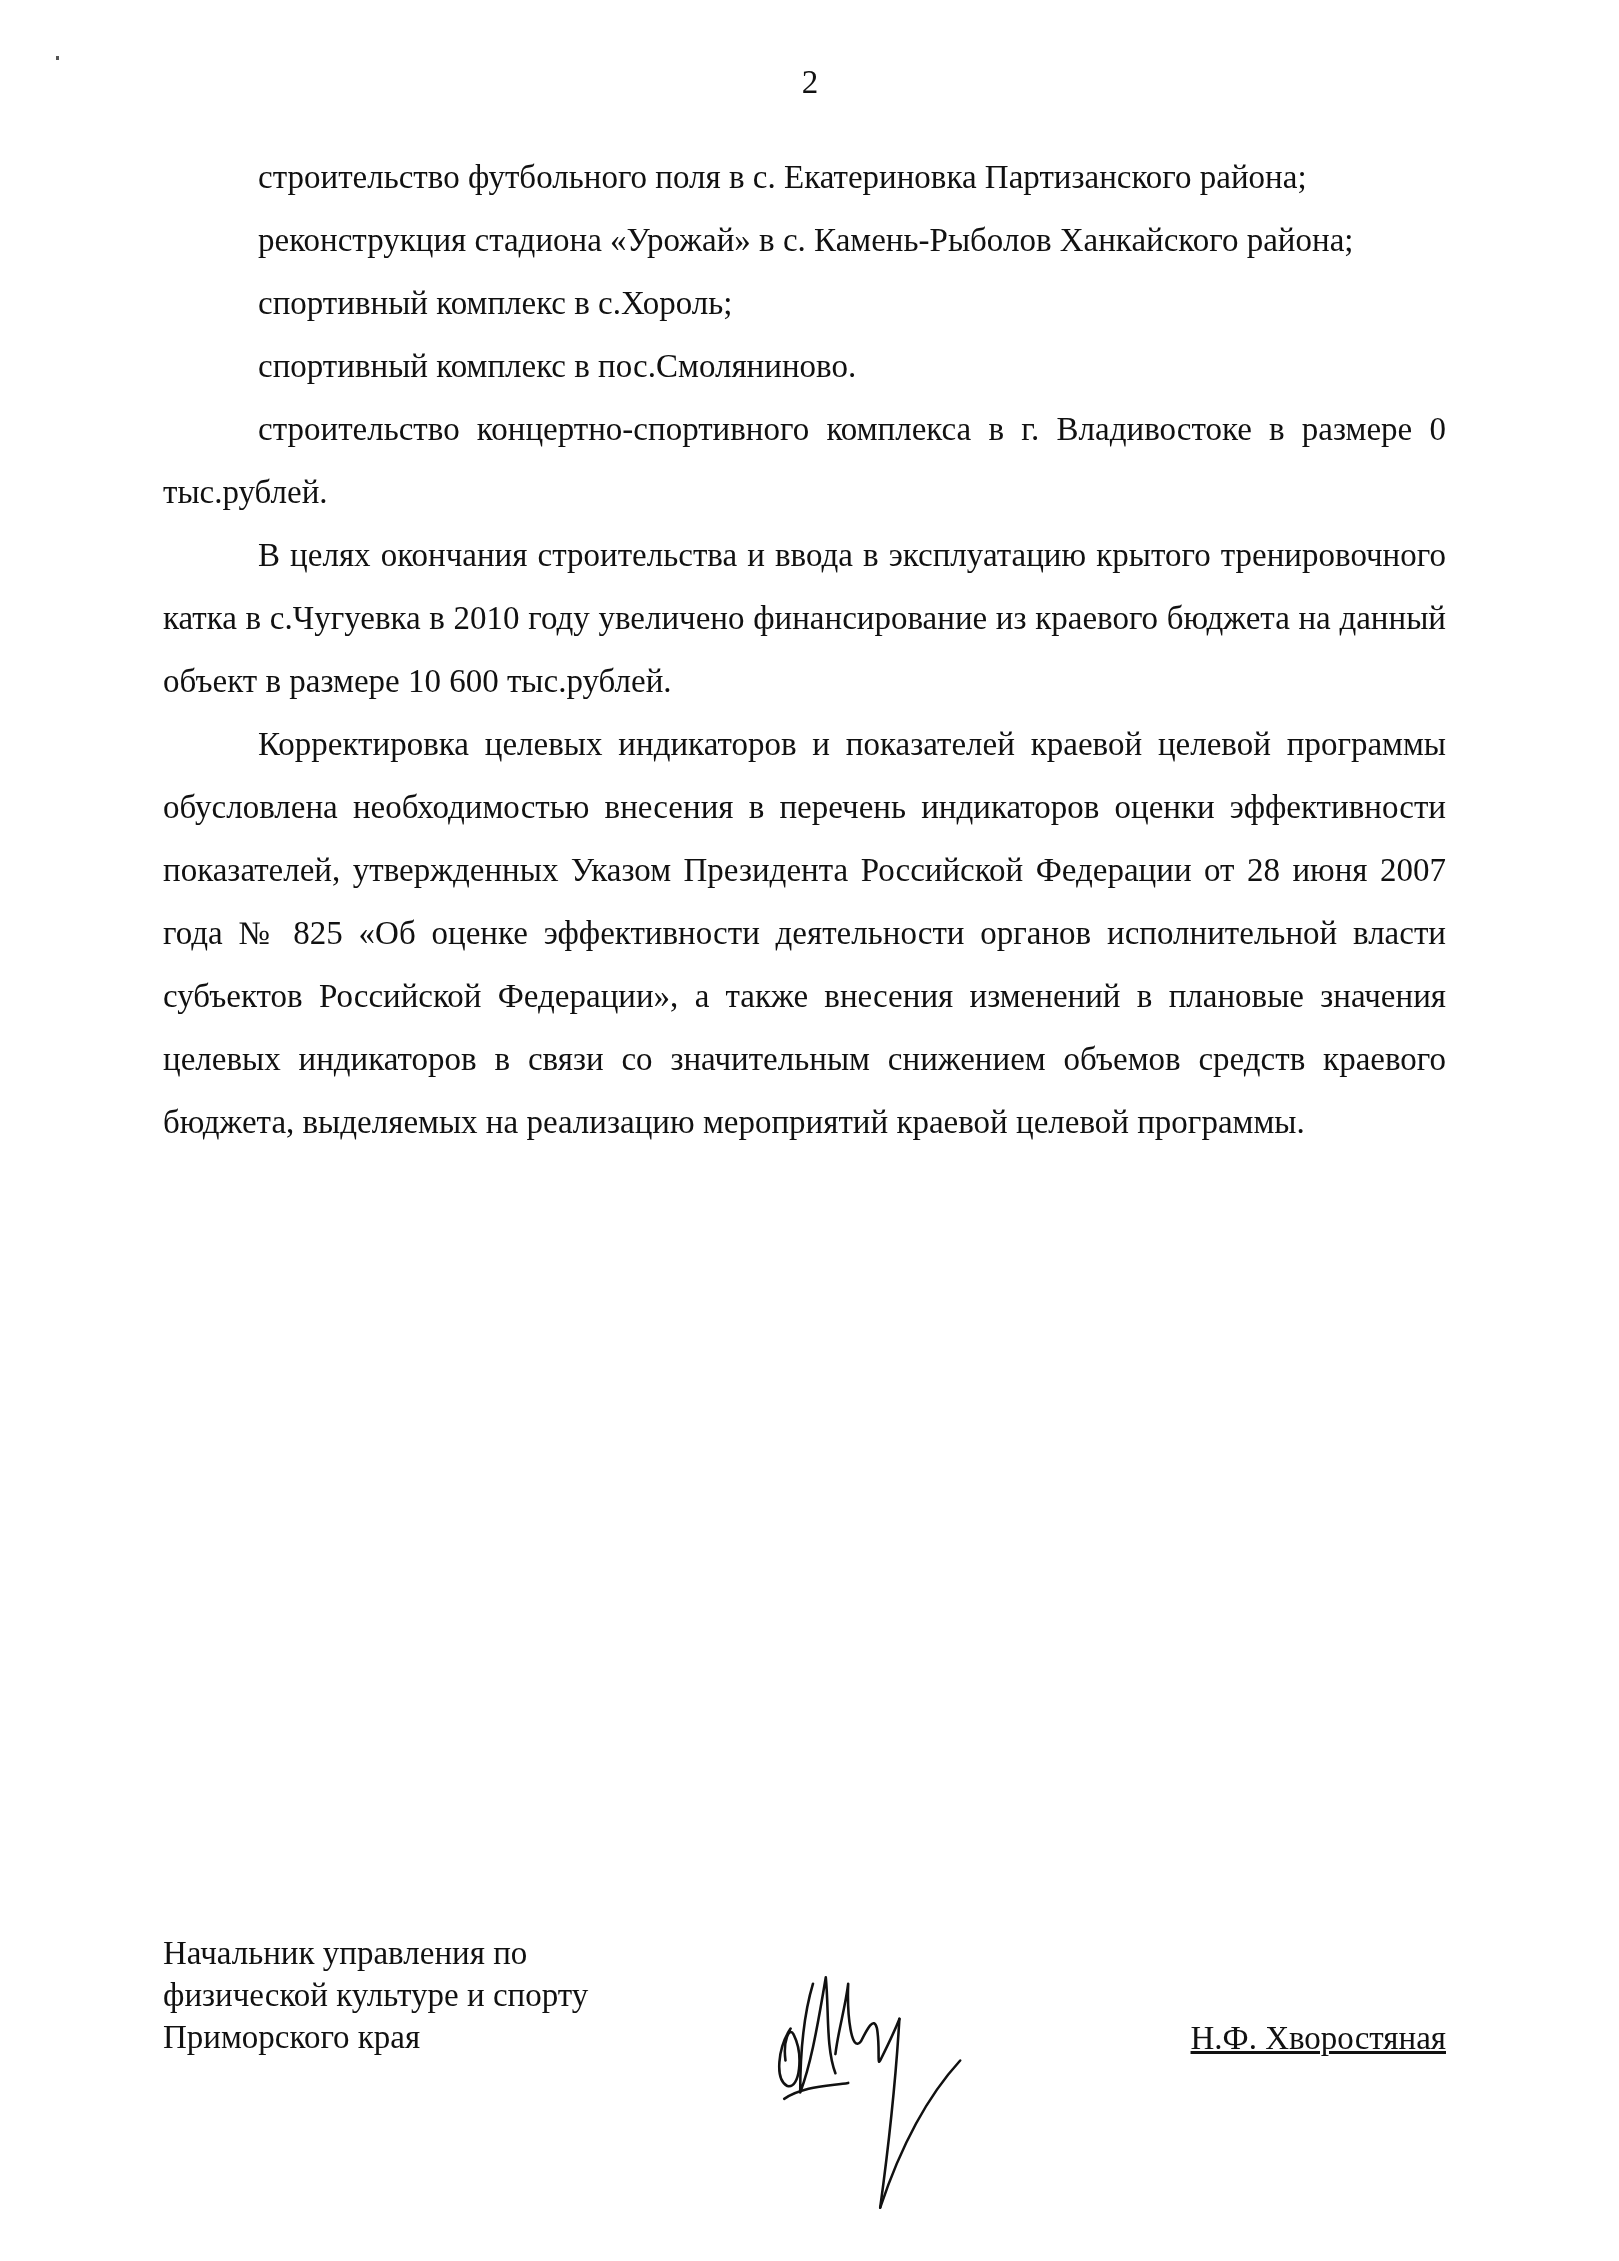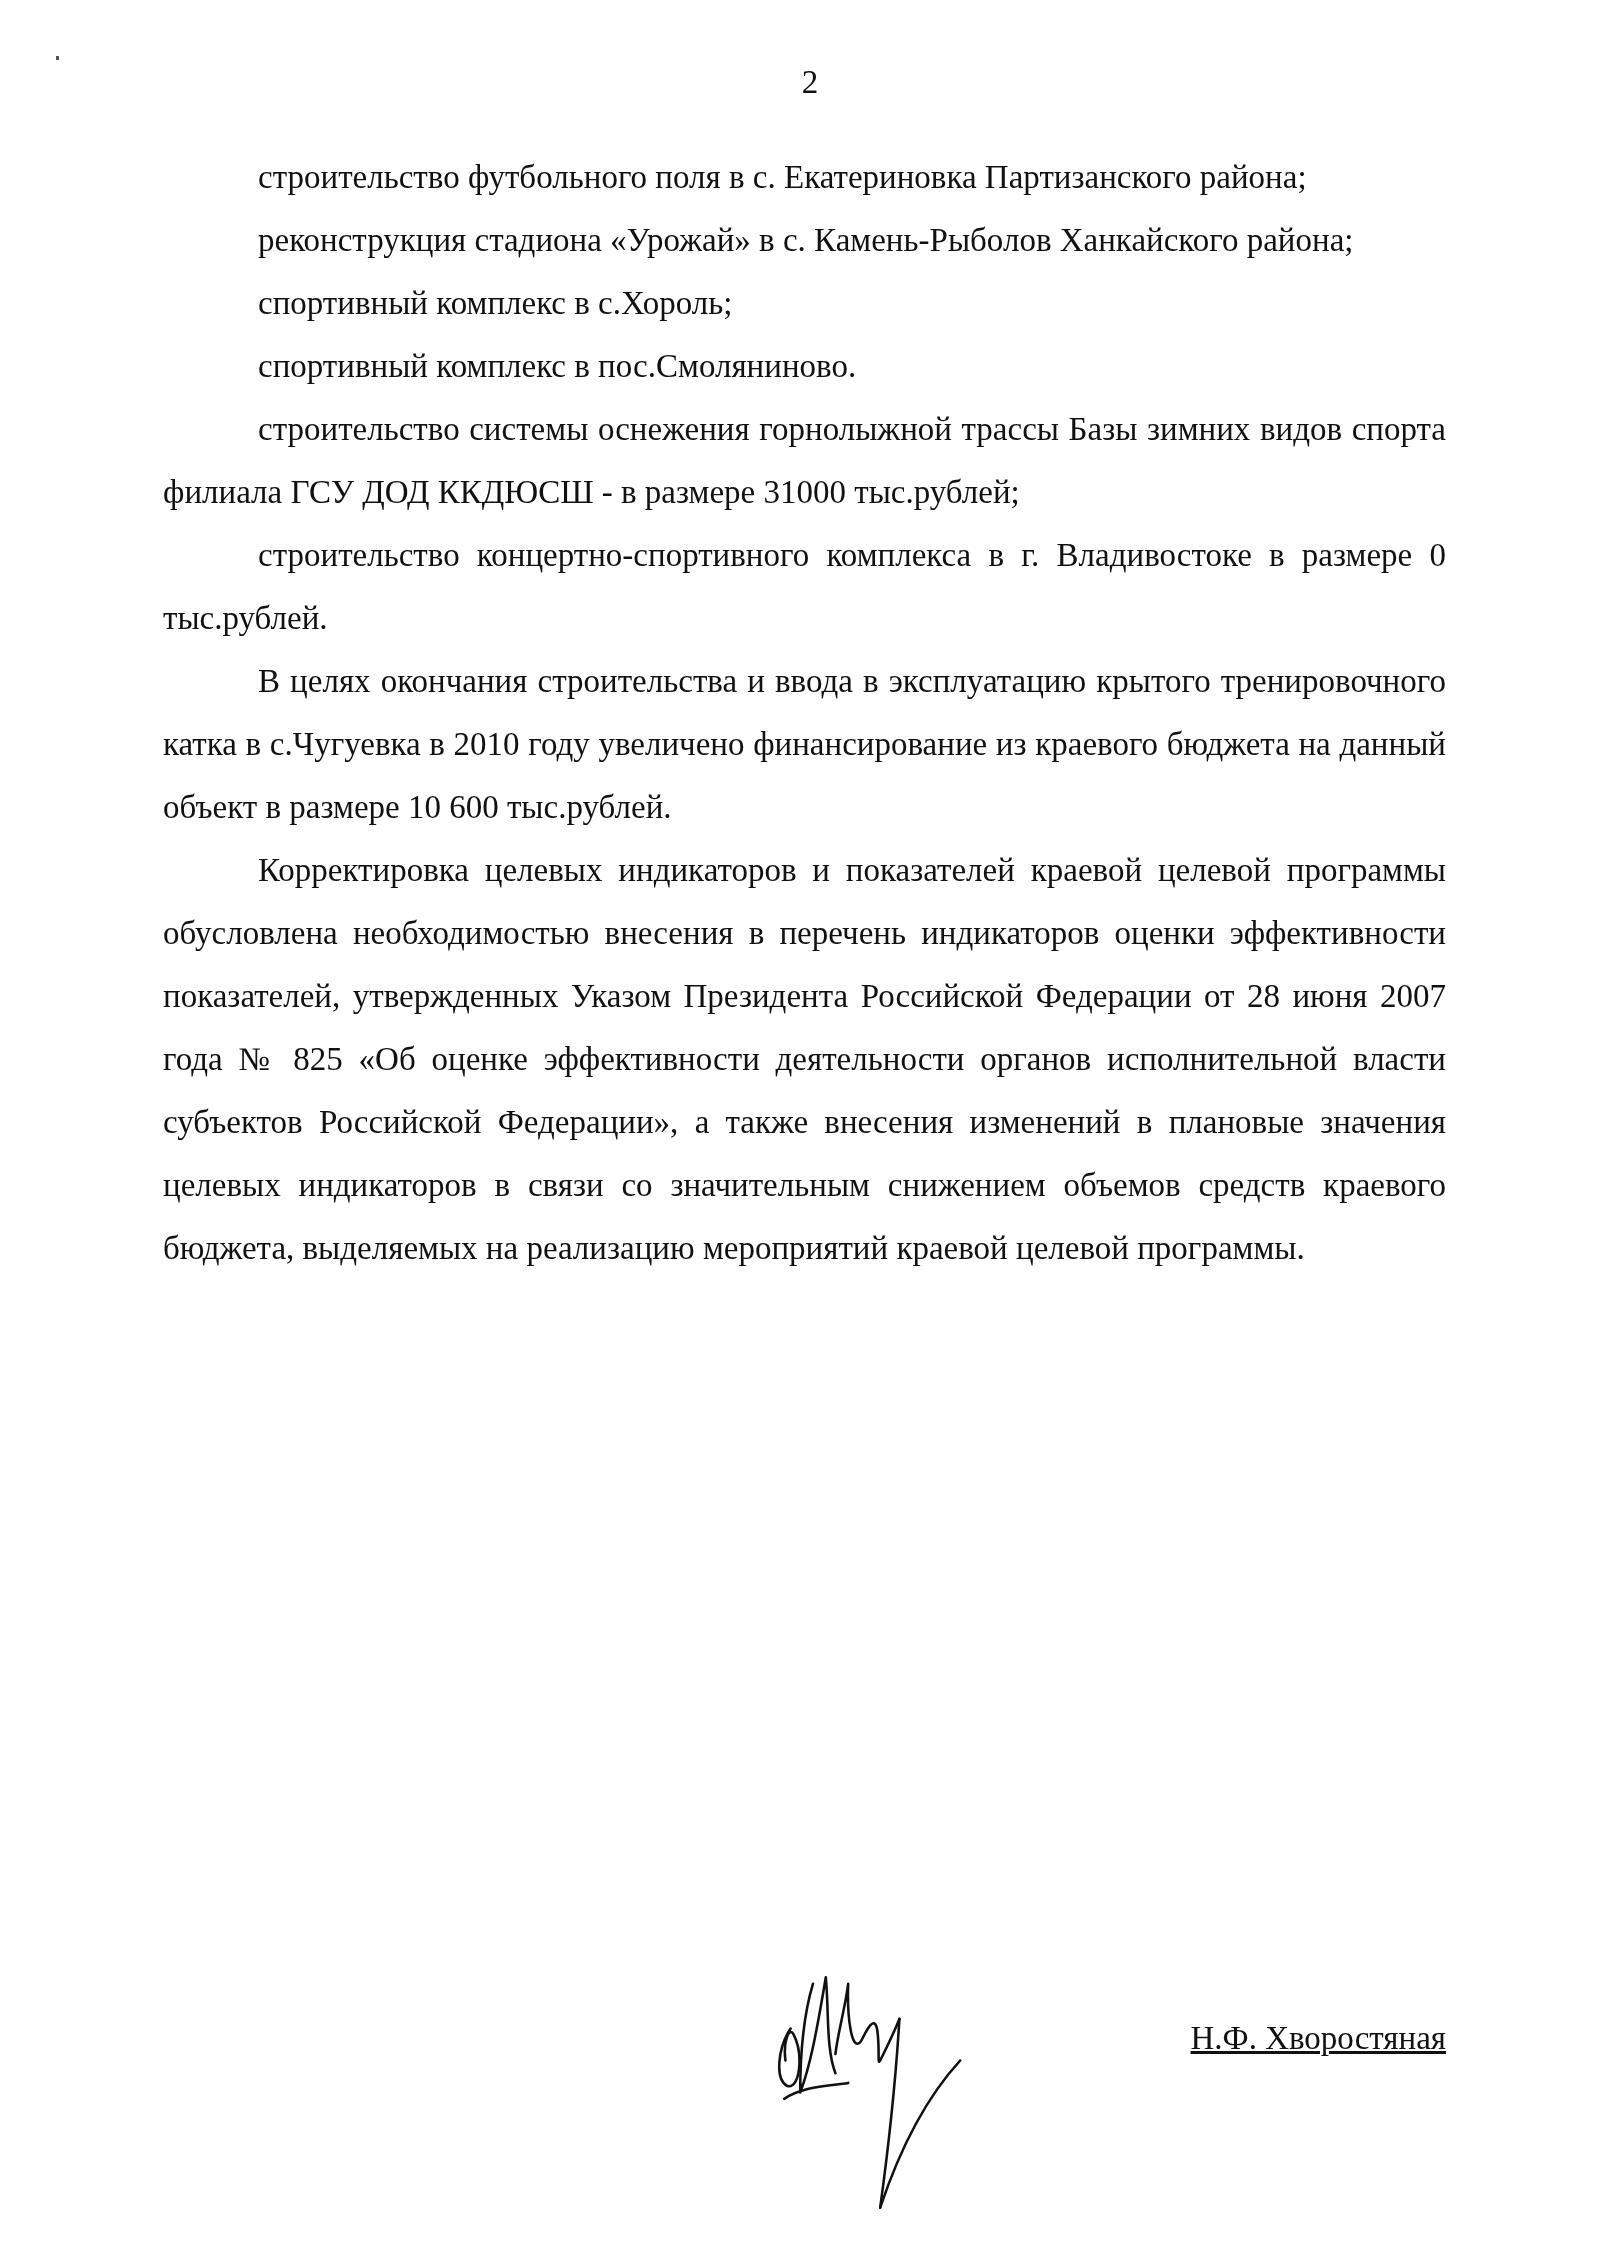--- a/index.html
+++ b/index.html
@@ -36,27 +36,29 @@
 <div class="page">
   <div class="dot"></div>
 
   <div class="page-number">2</div>
 
   <div class="body-text">
     <p class="para">строительство футбольного поля в с. Екатериновка Партизанского района;</p>
     <p class="para">реконструкция стадиона «Урожай» в с. Камень-Рыболов Ханкайского района;</p>
     <p class="para">спортивный комплекс в с.Хороль;</p>
     <p class="para">спортивный комплекс в пос.Смоляниново.</p>
-    <p class="para">строительство системы оснежения горнолыжной трассы Базы зимних видов спорта филиала ГСУ ДОД ККДЮСШ - в размере 31000 тыс.рублей;</p>
     <p class="para">строительство концертно-спортивного комплекса в  г. Владивостоке в размере 0 тыс.рублей.</p>
     <p class="para">В целях окончания строительства и ввода в эксплуатацию крытого тренировочного катка в с.Чугуевка в 2010 году увеличено финансирование из краевого бюджета на данный объект в размере 10 600 тыс.рублей.</p>
     <p class="para">Корректировка целевых индикаторов и показателей краевой целевой программы обусловлена необходимостью внесения в перечень индикаторов оценки эффективности показателей, утвержденных Указом Президента Российской Федерации от 28 июня 2007 года № 825 «Об оценке эффективности деятельности органов исполнительной власти субъектов Российской Федерации», а также внесения изменений в плановые значения целевых индикаторов в связи со значительным снижением объемов средств краевого бюджета, выделяемых на реализацию мероприятий краевой целевой программы.</p>
   </div>
 
   <div class="signature-block">
+    <div class="sig-title">Начальник управления по
+физической культуре и спорту
+Приморского края</div>
     <svg class="sig-scribble" viewBox="0 0 350 420">
       <g fill="none" stroke="#111" stroke-width="4" stroke-linecap="round" stroke-linejoin="round">
         <path d="M40 110 C20 140, 15 190, 35 200 C55 205, 60 150, 45 120 C38 105, 28 130, 32 160"></path>
         <path d="M75 40 C60 90, 55 150, 55 210 C70 170, 80 120, 95 30 C100 80, 95 140, 110 180"></path>
         <path d="M110 150 C115 110, 125 80, 130 40 C128 90, 135 150, 150 130 C160 110, 170 90, 175 110 C180 140, 175 170, 180 160 C190 140, 200 120, 210 95"></path>
         <path d="M210 95 C205 180, 195 280, 180 390"></path>
         <path d="M180 390 C210 300, 250 220, 305 160"></path>
         <path d="M30 220 C60 200, 100 200, 130 195"></path>
       </g>
     </svg>

